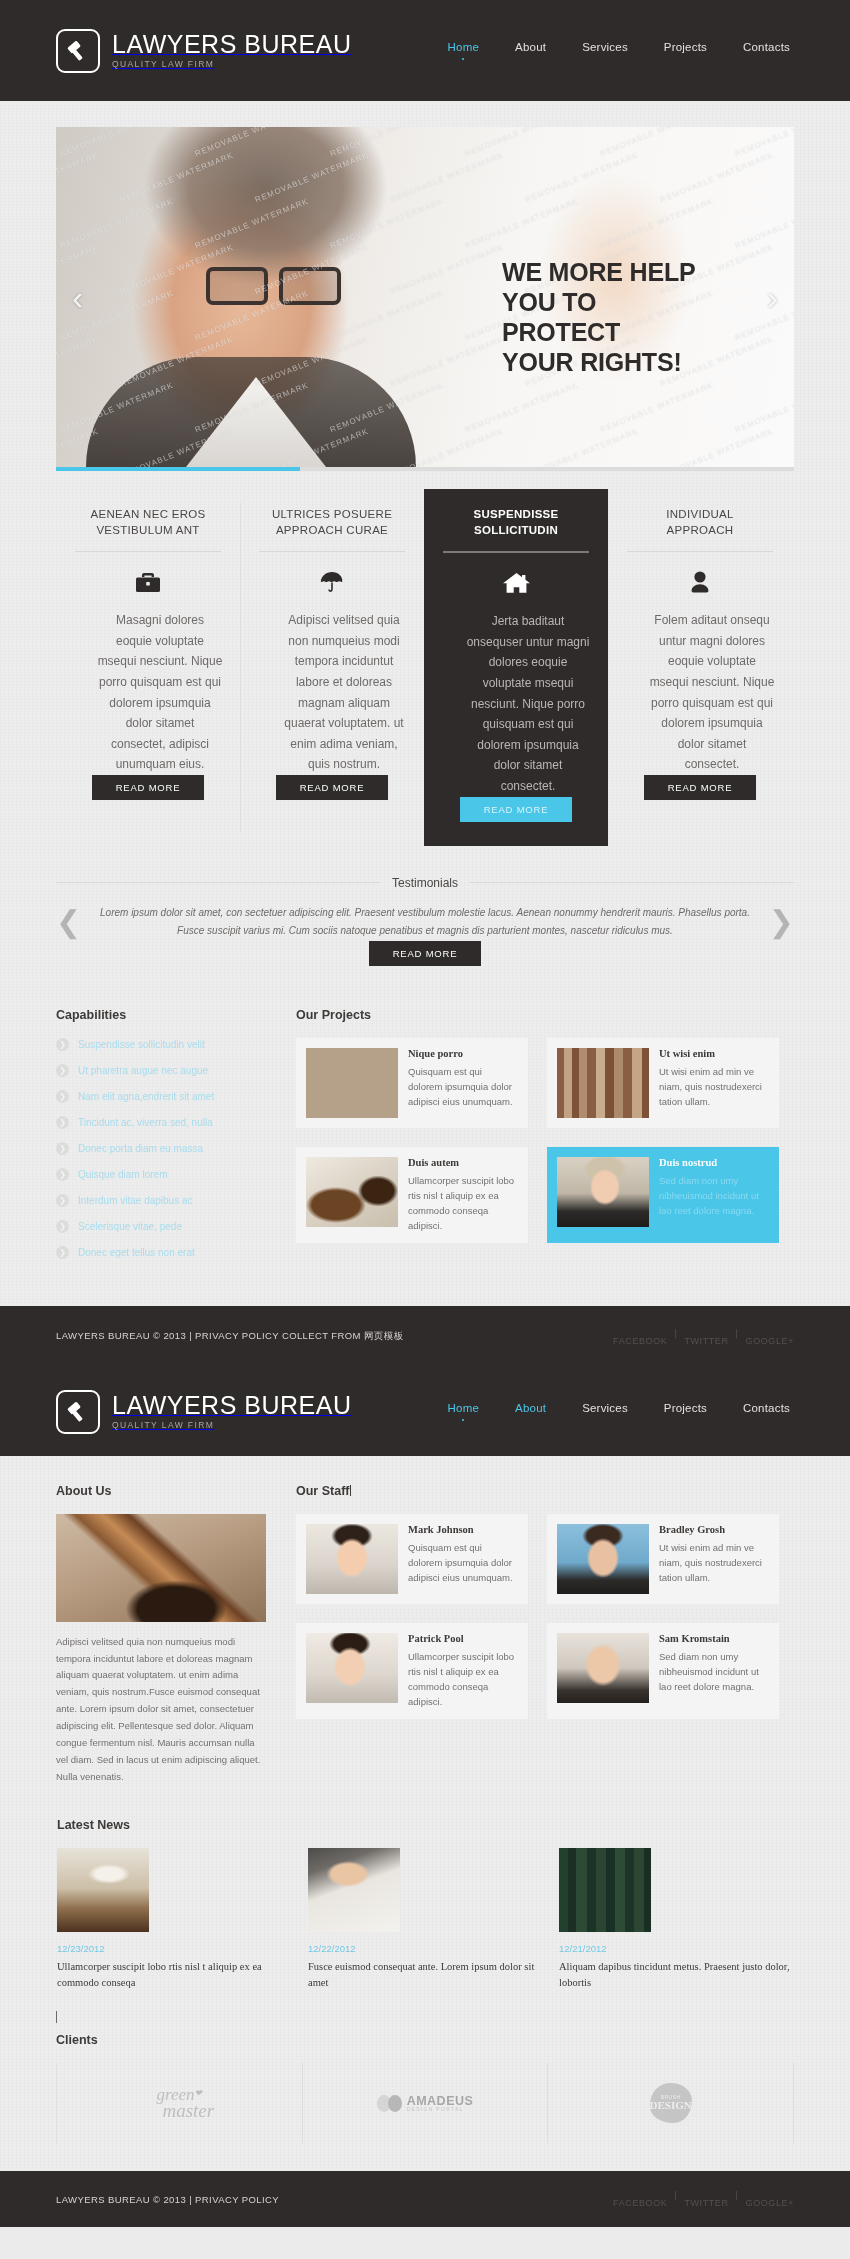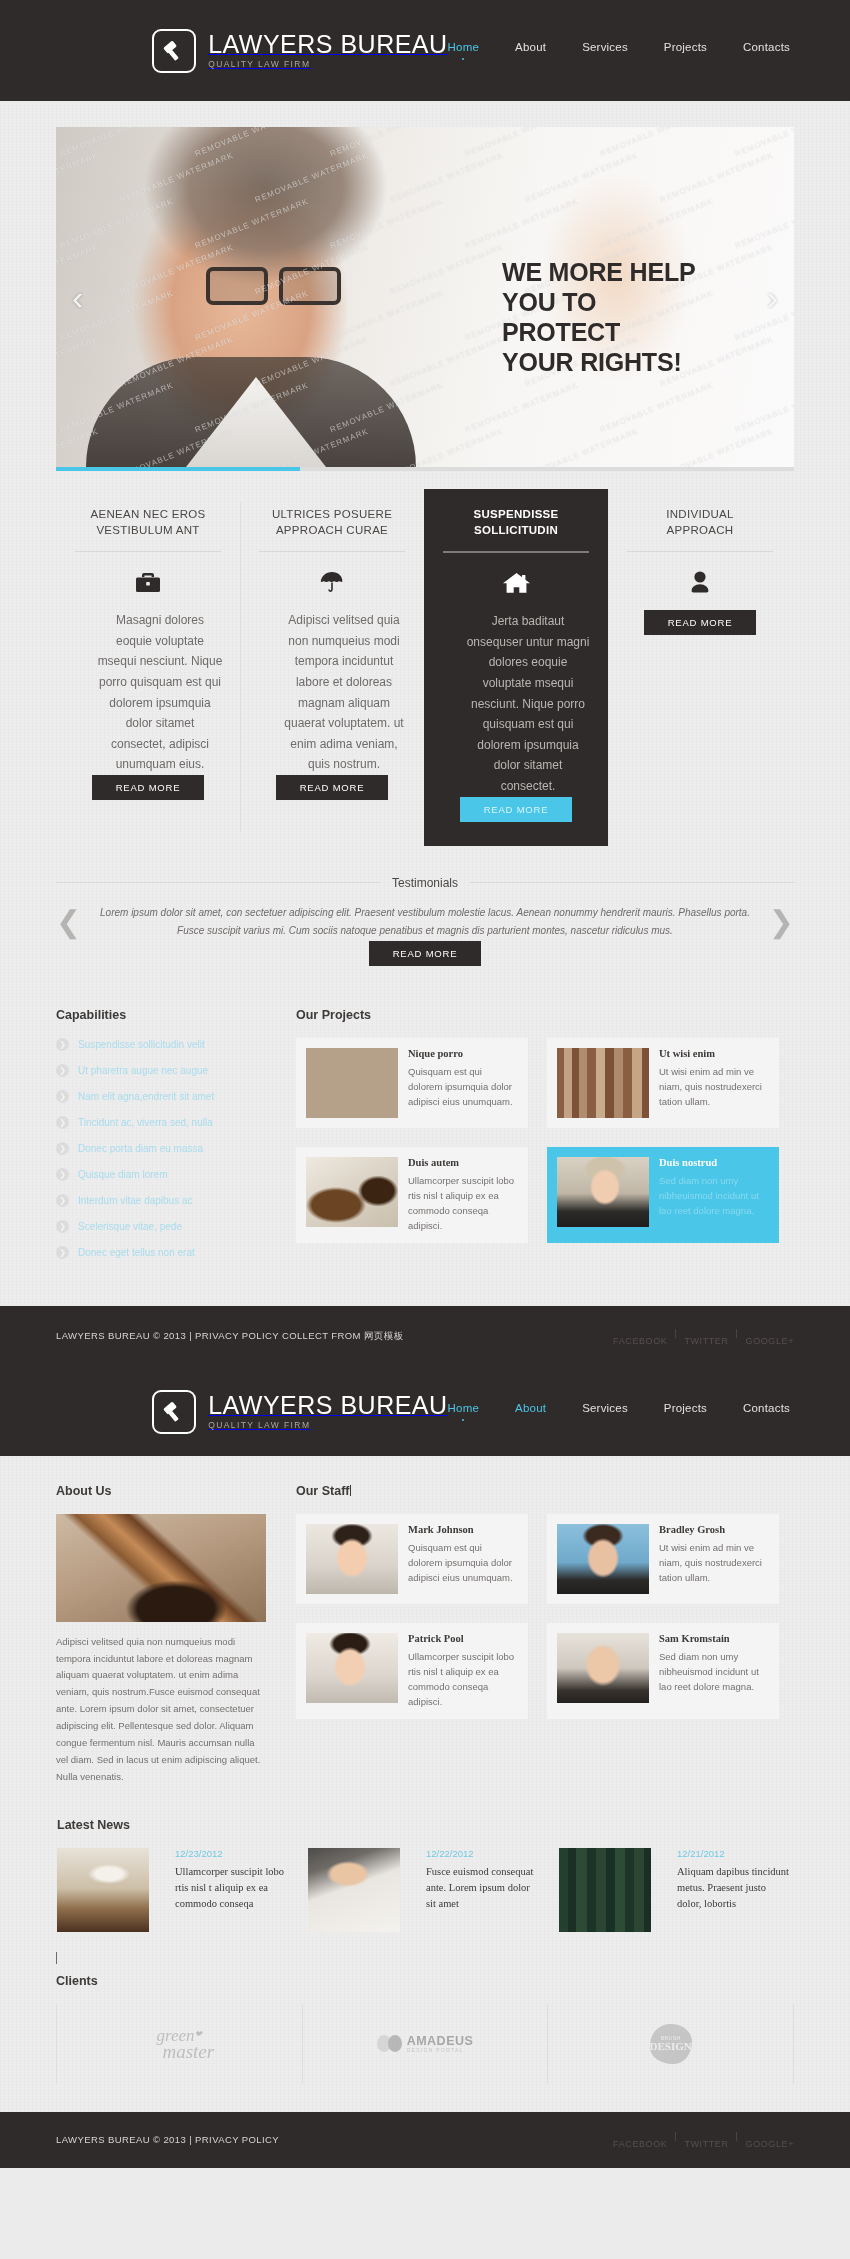--- a/index.html
+++ b/index.html
@@ -19,21 +19,21 @@
       repeating-linear-gradient(90deg, rgba(0,0,0,.012) 0 1px, transparent 1px 4px);
   }
 
   
   .header {
     background: #2f2b2a;
     height: 101px;
     display: flex;
     align-items: center;
   }
-  .header-inner { width: 738px; margin: 0 auto; display: flex; align-items: center; justify-content: flex-end; }
+  .header-inner { width: 738px; margin: 0 auto; display: flex; align-items: center; justify-content: space-between; }
   .logo-block { display: flex; align-items: center; }
   .logo-mark {
     width: 44px; height: 44px;
     border: 2px solid #fff;
     border-radius: 9px;
     display: flex; align-items: center; justify-content: center;
     margin-right: 12px;
     flex: none;
   }
   .logo-text { line-height: 1; }
@@ -406,21 +406,21 @@
   .about-img {
     width: 210px; height: 108px;
     margin-bottom: 12px;
   }
   .about-text { font-size: 9.5px; line-height: 1.78; color: #74716f; }
   .staff-col { flex: 1; }
 
   
   .news-wrap { width: 738px; margin: 0 auto; padding: 6px 1px 20px; }
   .news-grid { display: flex; gap: 19px; }
-  .news-card { width: 232px; display: flex; gap: 26px; }
+  .news-card { width: 232px; display: flex; gap: 11px; flex-direction: column; }
   .news-thumb { width: 92px; height: 84px; flex: none; background-size: cover; }
   .news-date { color: #6fc9e6; font-size: 9.5px; margin-bottom: 5px; }
   .news-text {
     font-family: "Liberation Serif", serif;
     font-size: 10.5px; line-height: 1.55; color: #3d3a38;
   }
   .caret { width: 738px; margin: 0 auto; height: 18px; }
   .caret span { display:inline-block; width:1px; height:12px; background:#6b6b6b; }
 
   
@@ -643,20 +643,21 @@
           <span>INDIVIDUAL</span><br>
           <span>APPROACH</span>
         </div>
         <div class="feature-rule"></div>
         <div class="feature-icon">
           <svg width="22" height="24" viewBox="0 0 22 24" fill="currentColor" aria-hidden="true">
             <circle cx="11" cy="7" r="5.6"></circle>
             <path d="M11 14.2c-5 0-8.4 3-8.4 6.6 0 .9.7 1.6 1.6 1.6h13.6c.9 0 1.6-.7 1.6-1.6 0-3.6-3.4-6.6-8.4-6.6z"></path>
           </svg>
         </div>
+        <div class="feature-text">Folem aditaut onsequ untur magni dolores eoquie voluptate msequi nesciunt. Nique porro quisquam est qui dolorem ipsumquia dolor sitamet consectet.</div>
         <a class="btn" href="#">READ MORE</a>
       </div>
 
     </div>
 
     <div class="testimonials">
       <div class="sec-head">
         <span class="line"></span>
         <span class="t">Testimonials</span>
         <span class="line"></span>

